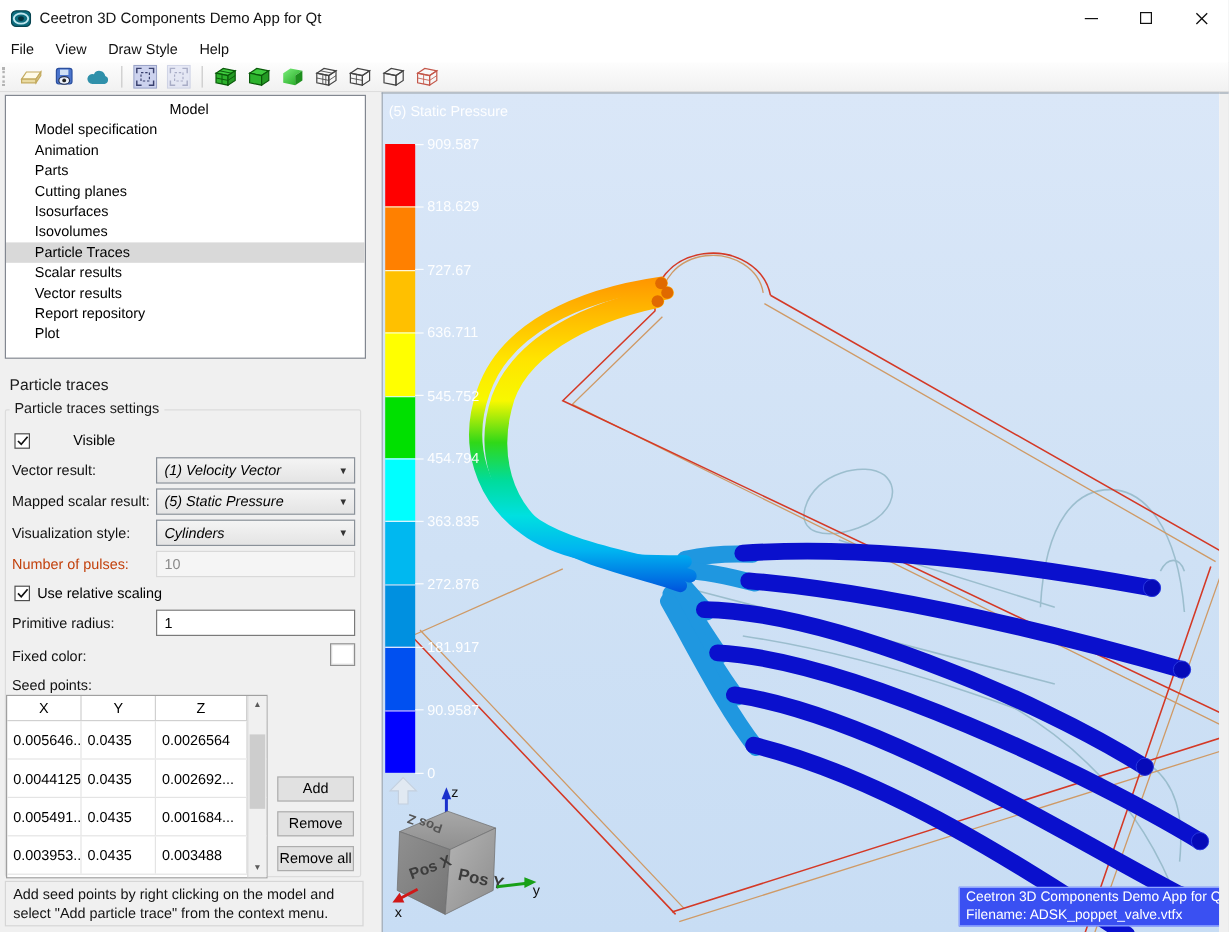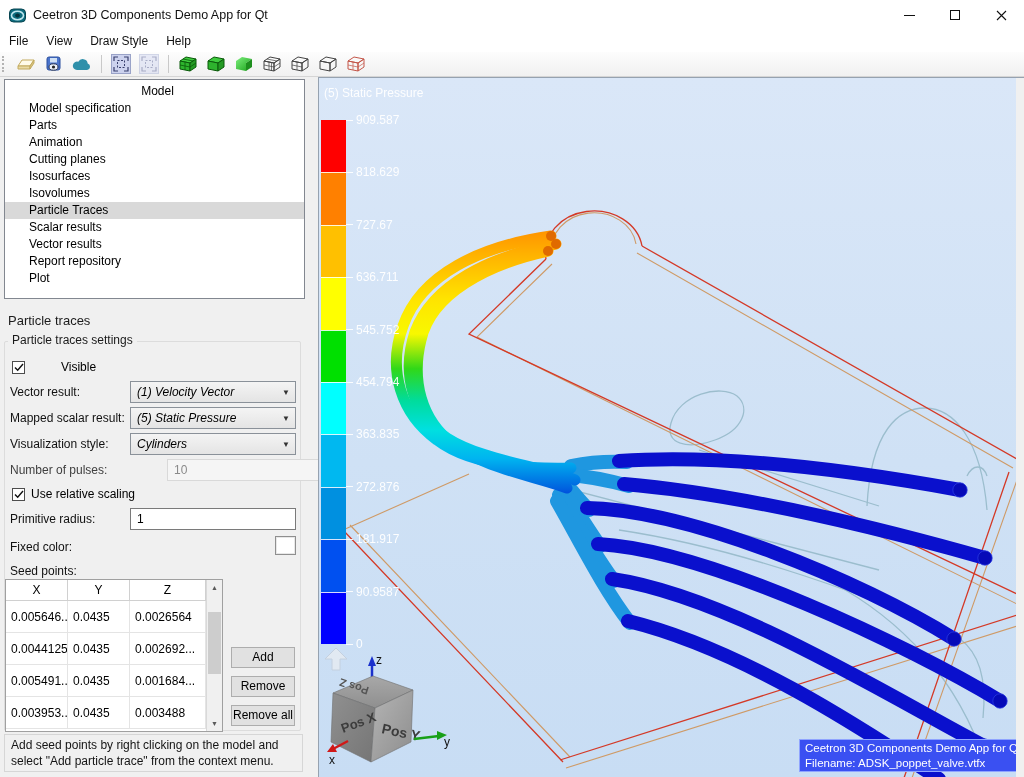--- a/index.html
+++ b/index.html
@@ -35,26 +35,26 @@
   .tree-row.sel { background:#d9d9d9; }
   #pt-heading { position:absolute; left:8px; top:236px; font-size:13px; color:#1c1c1c; }
   #pt-group { position:absolute; left:4px; top:264px; width:297px; height:390px; border:1px solid #dcdcdc; border-radius:2px; }
   #pt-group-label { position:absolute; left:8px; top:256px; background:#f0f0f0; padding:0 4px; color:#1a1a1a; }
 
   .chk { position:absolute; display:flex; align-items:center; gap:6px; }
   .chk .box { width:13px; height:13px; background:#fff; border:1px solid #4d4d4d; display:flex; align-items:center; justify-content:center; }
   .chk .box svg { display:block; }
 
   .field-label { position:absolute; left:10px; height:22px; line-height:22px; color:#111; }
-  .field-label.disabled { color:#404040; }
+  .field-label.disabled { color:#c2410c; }
   .combo { position:absolute; left:130px; width:166px; height:22px; background:linear-gradient(#f4f4f4,#e4e4e4); border:1px solid #8a9199; display:flex; align-items:center; }
   .combo .val { flex:1; padding-left:6px; white-space:nowrap; overflow:hidden;font-style:italic; }
   .combo .arrow { width:18px; text-align:center; font-size:8px; color:#333; }
   .tinput { position:absolute; left:130px; width:166px; height:22px; border:1px solid #7a7a7a; background:#fff; padding-left:6px; line-height:20px; }
-  .tinput.disabled { border-color:#d9d9d9; background:#f5f5f5; color:#8a8a8a;margin-left:37px; }
+  .tinput.disabled { border-color:#d9d9d9; background:#f5f5f5; color:#8a8a8a; }
   #fixed-color-swatch { position:absolute; left:275px; width:21px; height:19px; border:1px solid #8f8f8f; box-shadow:inset 0 0 0 1px #e8e8e8; }
 
   
   #seed-table { position:absolute; left:5px; top:502px; width:218px; height:153px; background:#fff; border:1px solid #a0a0a0; }
   .st-header { display:flex; height:21px; border-bottom:1px solid #d0d0d0; }
   .st-header div { line-height:21px; text-align:center; border-right:1px solid #d0d0d0; }
   .st-row { display:flex; height:32px; border-bottom:1px solid #e4e4e4; }
   .st-row div { line-height:32px; padding-left:5px; border-right:1px solid #e4e4e4; white-space:nowrap; overflow:hidden; }
   .c-x { width:62px; } .c-y { width:62px; } .c-z { width:76px; }
   #st-scroll { position:absolute; right:0; top:0; width:16px; height:151px; background:#f0f0f0; border-left:1px solid #d9d9d9; }
@@ -216,22 +216,22 @@
         <path d="M2,10 L12,12 M7,7 L7,15 M12,12 L18,8" stroke="#c4574a" stroke-width="0.7" fill="none"></path>
       </svg>
     </div>
   </div>
 
   <div id="sidepanel">
 
     <div id="model-tree">
       <div class="tree-row tree-root">Model</div>
       <div class="tree-row">Model specification</div>
+      <div class="tree-row">Animation</div>
       <div class="tree-row">Parts</div>
-      <div class="tree-row">Animation</div>
       <div class="tree-row">Cutting planes</div>
       <div class="tree-row">Isosurfaces</div>
       <div class="tree-row">Isovolumes</div>
       <div class="tree-row sel">Particle Traces</div>
       <div class="tree-row">Scalar results</div>
       <div class="tree-row">Vector results</div>
       <div class="tree-row">Report repository</div>
       <div class="tree-row">Plot</div>
     </div>
 

